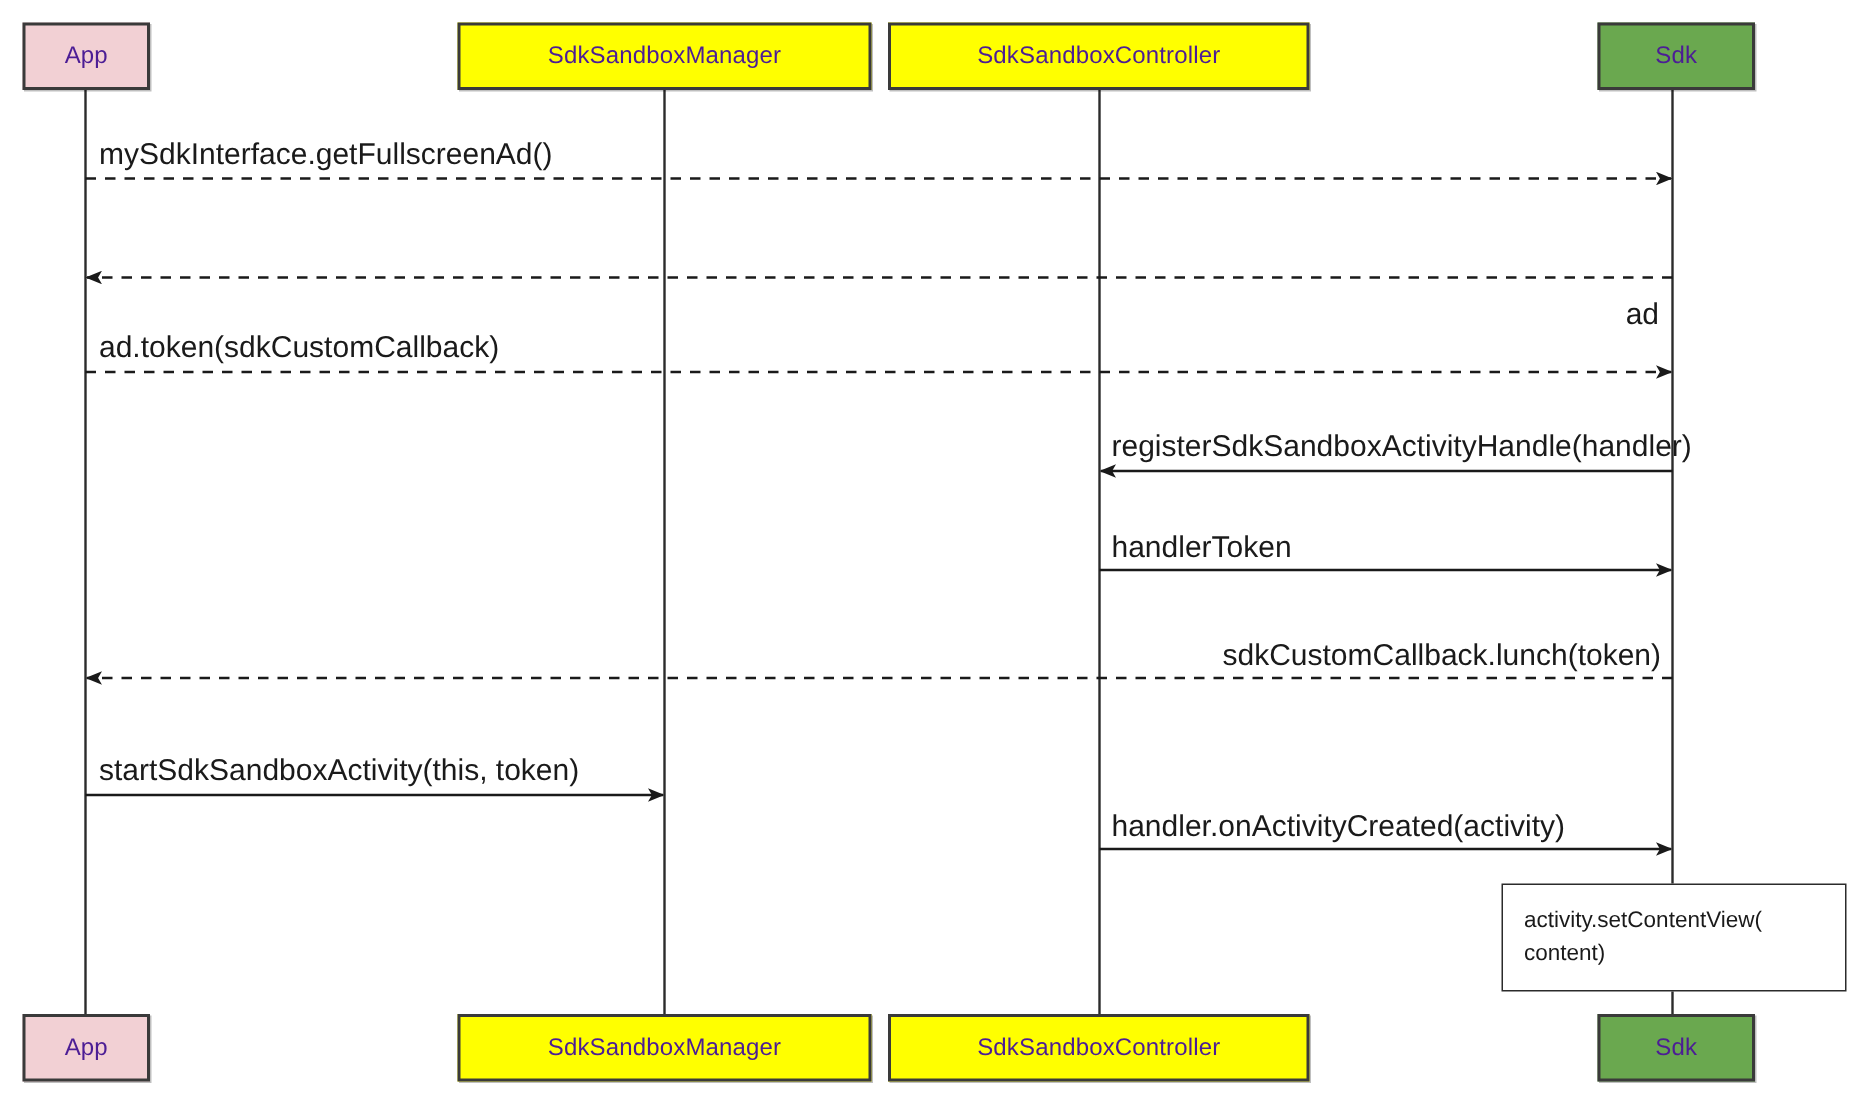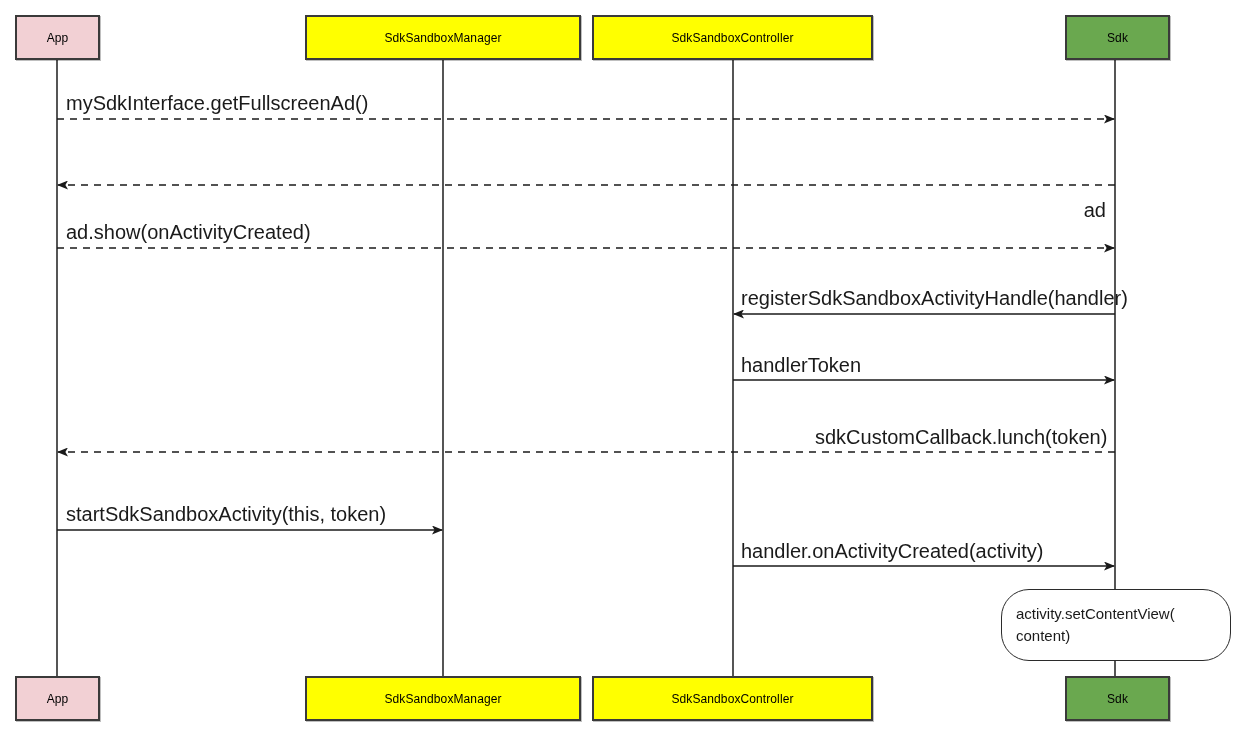--- a/index.html
+++ b/index.html
@@ -24,22 +24,22 @@
     width: 1241px;
     height: 736px;
   }
   .lifeline-box {
     position: absolute;
     box-sizing: border-box;
     border: 2px solid #3a3a3a;
     display: flex;
     align-items: center;
     justify-content: center;
-    font-size: 12px;
-    color: #000000;
+    font-size: 16px;
+    color: #4c1d95;
     letter-spacing: 0.1px;
     box-shadow: 1px 1px 0 rgba(0,0,0,0.25);
     z-index: 5;
   }
   .lifeline-label {
     white-space: nowrap;
     line-height: 1;
   }
   .msg-label {
     position: absolute;
@@ -123,25 +123,25 @@
       <div class="lifeline-box" style="left: 592px; top: 676px; width: 281px; height: 45px; background: rgb(255, 255, 0);">
         <span class="lifeline-label">SdkSandboxController</span>
       </div>
       <div class="lifeline-box" style="left: 1065px; top: 676px; width: 105px; height: 45px; background: rgb(106, 168, 79);">
         <span class="lifeline-label">Sdk</span>
       </div>
     </div>
   <div id="message-labels">
       <div class="msg-label" style="left: 66px; top: 92px;">mySdkInterface.getFullscreenAd()</div>
       <div class="msg-label align-right" style="left: 1010px; top: 159px; width: 96px; margin-top: 40px;">ad</div>
-      <div class="msg-label" style="left: 66px; top: 221px;">ad.show(onActivityCreated)</div>
+      <div class="msg-label" style="left: 66px; top: 221px;">ad.token(sdkCustomCallback)</div>
       <div class="msg-label" style="left: 741px; top: 287px;">registerSdkSandboxActivityHandle(handler)</div>
       <div class="msg-label" style="left: 741px; top: 354px;">handlerToken</div>
       <div class="msg-label align-right" style="left: 815px; top: 426px; width: 291px;">sdkCustomCallback.lunch(token)</div>
       <div class="msg-label" style="left: 66px; top: 503px; text-align: center;">startSdkSandboxActivity(this, token)</div>
       <div class="msg-label" style="left: 741px; top: 540px;">handler.onActivityCreated(activity)</div>
     </div>
   <div id="notes-layer">
-      <div class="note-box" style="left: 1001px; top: 589px; width: 230px; height: 72px; border-radius: 28px;"><span class="note-text">activity.setContentView(
+      <div class="note-box" style="left: 1001px; top: 589px; width: 230px; height: 72px;"><span class="note-text">activity.setContentView(
 content)</span></div>
     </div>
 
 </div>
 
 </body></html>

